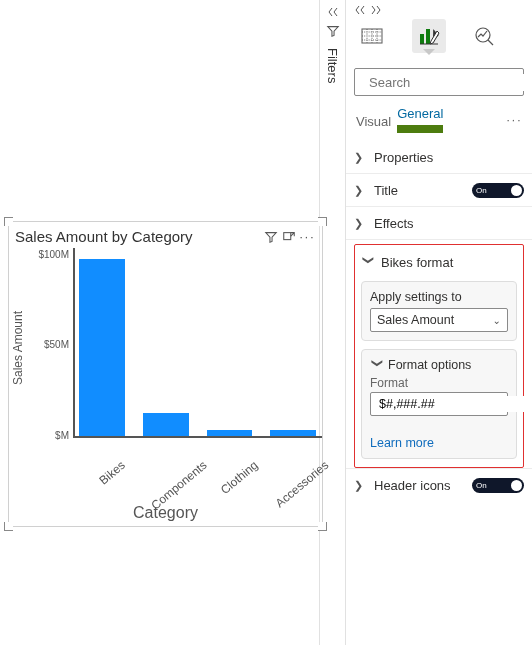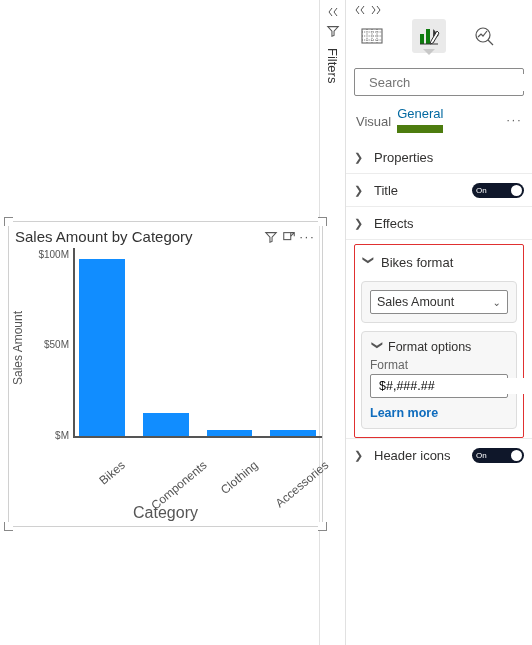--- a/index.html
+++ b/index.html
@@ -259,21 +259,21 @@
     background:#fff;
     height:24px;
     border-radius:2px;
     display:flex; align-items:center;
     padding: 0 6px;
     font-size:12.5px;
     justify-content: space-between;
   }
   .textin input { border:none; outline:none; flex:1; font-size:12.5px;}
   .subhead { display:flex; align-items:center; gap:4px; font-size:12.5px;}
-  .link { color:#0f6cbd; font-size:12.5px; margin-top:8px; display:inline-block; cursor:pointer;font-weight:bold;}
+  .link { color:#0f6cbd; font-size:12.5px; margin-top:20px; display:inline-block; cursor:pointer;}
   .reset-row { display:flex; align-items:center; gap:6px; color:#666; font-size:12.5px; height:30px;}
   svg { display:block; }
 </style>
 </head>
 <body>
 
 <div class="canvas">
   <div class="visual-frame">
     <span class="corner tl"></span>
     <span class="corner tr"></span>
@@ -414,20 +414,21 @@
       <span>Effects</span>
     </div>
     <div class="sep"></div>
 
     <div class="red-box">
       <div class="section-row" style="height:22px">
         <span class="chev" style="transform:rotate(90deg)">❯</span>
         <span>Bikes format</span>
       </div>
       <div class="card">
+        <div class="label">Apply settings to</div>
         <div class="select">
           <span>Sales Amount</span>
           <span style="font-size:10px;color:#555">⌄</span>
         </div>
       </div>
       <div class="card">
         <div class="subhead">
           <span class="chev" style="transform:rotate(90deg)">❯</span>
           <span>Format options</span>
         </div>

